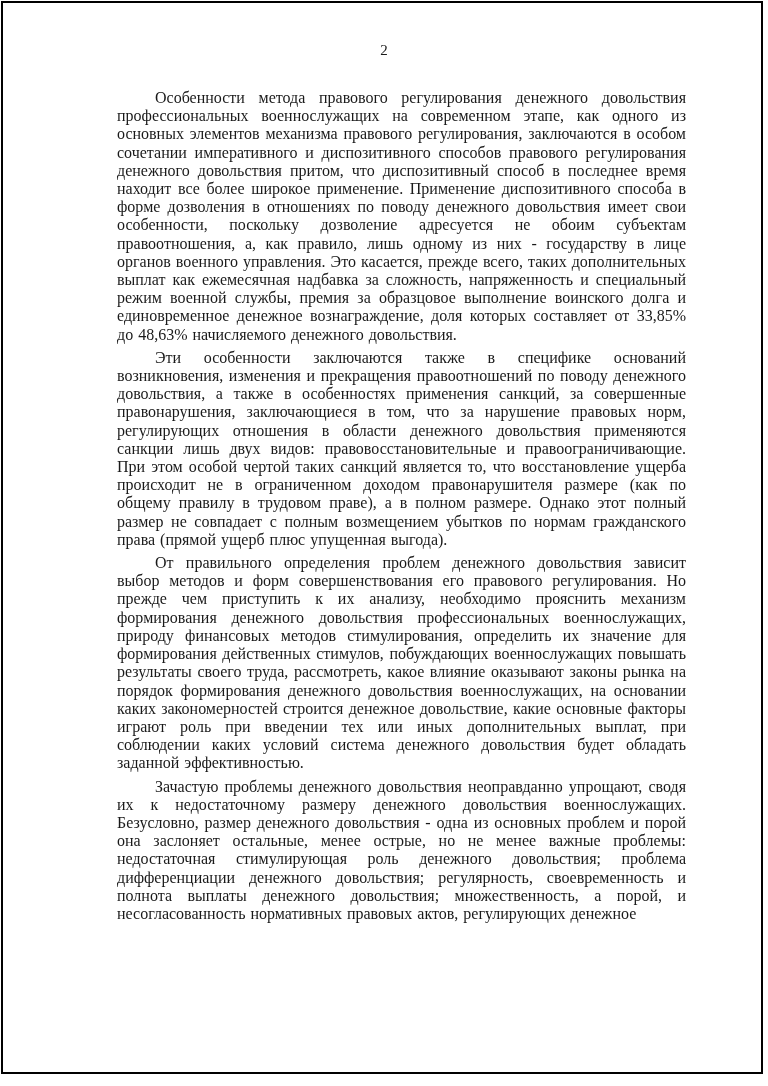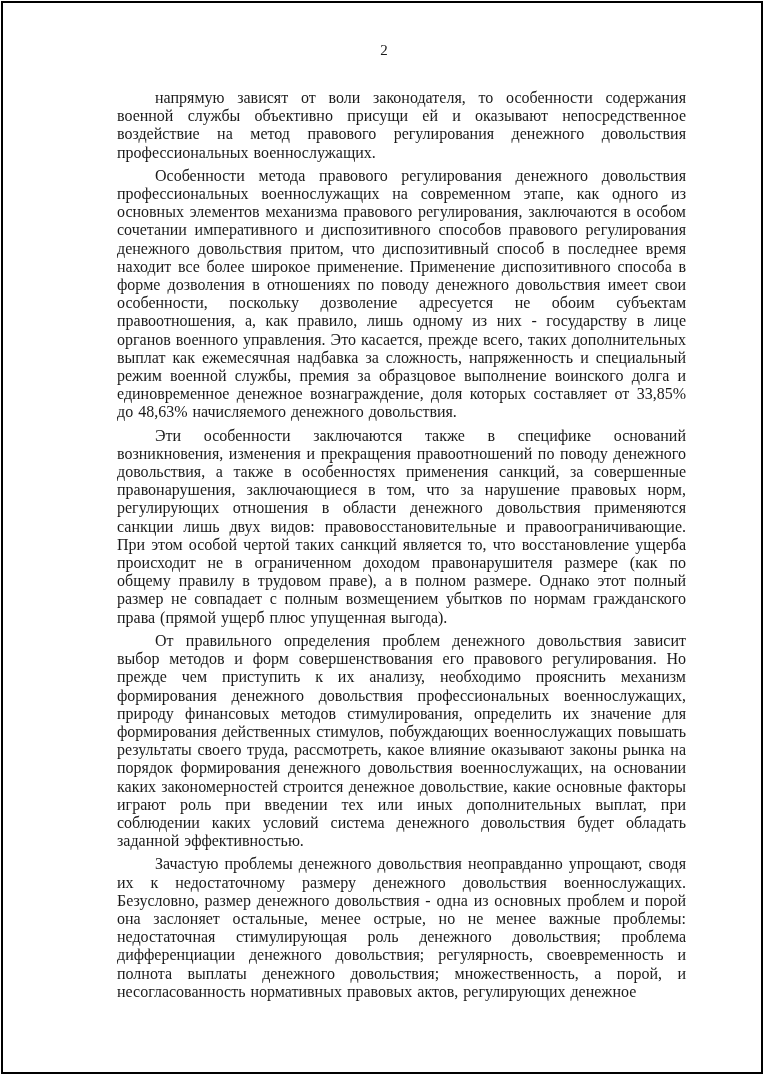--- a/index.html
+++ b/index.html
@@ -52,18 +52,17 @@
   }
 </style>
 </head>
 <body>
 
 <div class="page-frame"></div>
 
 <div class="page-number">2</div>
 
 <div class="text-block">
-    <p class="para">напрямую зависят от воли законодателя, то особенности содержания военной службы объективно присущи ей и оказывают непосредственное воздействие на метод правового регулирования денежного довольствия профессиональных военнослужащих.</p>
     <p class="para">Особенности метода правового регулирования денежного довольствия профессиональных военнослужащих на современном этапе, как одного из основных элементов механизма правового регулирования, заключаются в особом сочетании императивного и диспозитивного способов правового регулирования денежного довольствия притом, что диспозитивный способ в последнее время находит все более широкое применение. Применение диспозитивного способа в форме дозволения в отношениях по поводу денежного довольствия имеет свои особенности, поскольку дозволение адресуется не обоим субъектам правоотношения, а, как правило, лишь одному из них - государству в лице органов военного управления. Это касается, прежде всего, таких дополнительных выплат как ежемесячная надбавка за сложность, напряженность и специальный режим военной службы, премия за образцовое выполнение воинского долга и единовременное денежное вознаграждение, доля которых составляет от 33,85% до 48,63% начисляемого денежного довольствия.</p>
     <p class="para">Эти особенности заключаются также в специфике оснований возникновения, изменения и прекращения правоотношений по поводу денежного довольствия, а также в особенностях применения санкций, за совершенные правонарушения, заключающиеся в том, что за нарушение правовых норм, регулирующих отношения в области денежного довольствия применяются санкции лишь двух видов: правовосстановительные и правоограничивающие. При этом особой чертой таких санкций является то, что восстановление ущерба происходит не в ограниченном доходом правонарушителя размере (как по общему правилу в трудовом праве), а в полном размере. Однако этот полный размер не совпадает с полным возмещением убытков по нормам гражданского права (прямой ущерб плюс упущенная выгода).</p>
     <p class="para">От правильного определения проблем денежного довольствия зависит выбор методов и форм совершенствования его правового регулирования. Но прежде чем приступить к их анализу, необходимо прояснить механизм формирования денежного довольствия профессиональных военнослужащих, природу финансовых методов стимулирования, определить их значение для формирования действенных стимулов, побуждающих военнослужащих повышать результаты своего труда, рассмотреть, какое влияние оказывают законы рынка на порядок формирования денежного довольствия военнослужащих, на основании каких закономерностей строится денежное довольствие, какие основные факторы играют роль при введении тех или иных дополнительных выплат, при соблюдении каких условий система денежного довольствия будет обладать заданной эффективностью.</p>
     <p class="para">Зачастую проблемы денежного довольствия неоправданно упрощают, сводя их к недостаточному размеру денежного довольствия военнослужащих. Безусловно, размер денежного довольствия - одна из основных проблем и порой она заслоняет остальные, менее острые, но не менее важные проблемы: недостаточная стимулирующая роль денежного довольствия; проблема дифференциации денежного довольствия; регулярность, своевременность и полнота выплаты денежного довольствия; множественность, а порой, и несогласованность нормативных правовых актов, регулирующих денежное</p>
   </div>
 
 </body></html>

